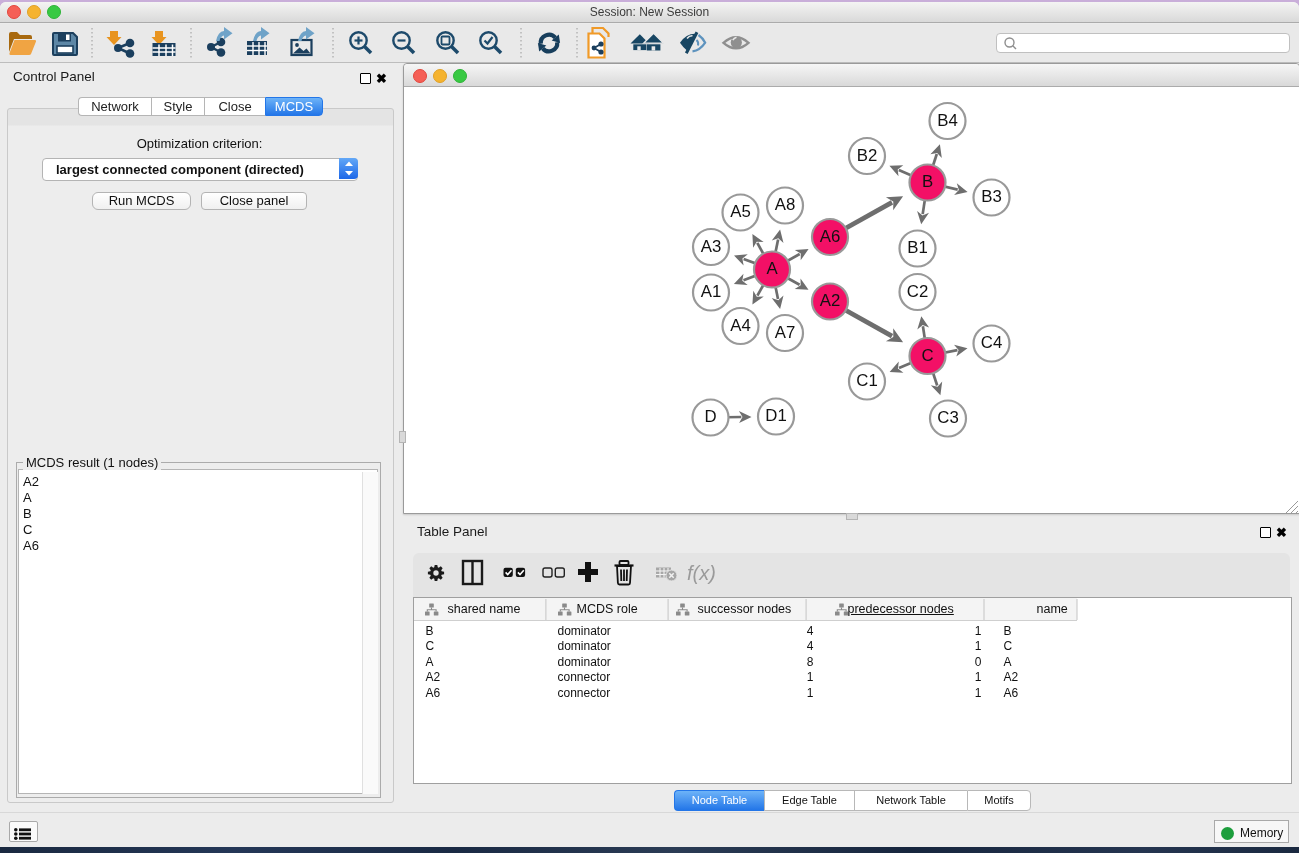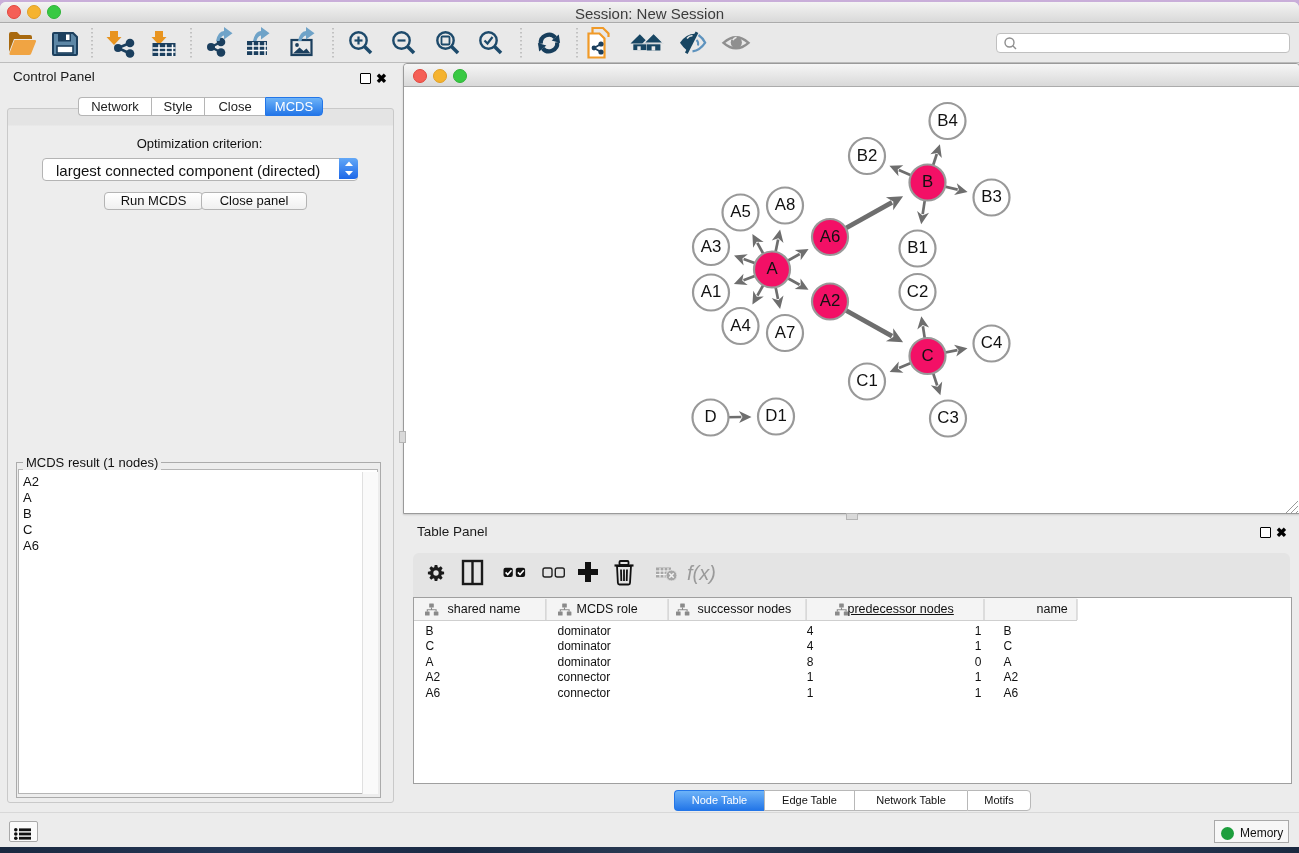--- a/index.html
+++ b/index.html
@@ -7,21 +7,21 @@
        font-family:"Liberation Sans",sans-serif;background:#ececec;}
   .abs{position:absolute;}
   
   #desktop-top{left:0;top:0;width:1299px;height:10px;background:#c9aed9;}
   #desktop-bottom{left:0;top:847px;width:1299px;height:6px;background:linear-gradient(90deg,#1a2940 0%,#243757 18%,#1a2a44 35%,#2b3c55 52%,#17263e 70%,#253550 88%,#1a2940 100%);}
   #appwin{left:0;top:2px;width:1299px;height:845px;background:#ececec;border-radius:6px 6px 0 0;}
   
   #titlebar{left:0;top:0;width:1299px;height:20px;border-radius:6px 6px 0 0;
     background:linear-gradient(#f4f4f3,#d9d9d9);border-bottom:1px solid #ababab;}
   .tl{width:12px;height:12px;border-radius:50%;top:3px;}
-  #title-text{width:100%;text-align:center;top:3px;font-size:15px;color:#3c3c3c;}
+  #title-text{width:100%;text-align:center;top:3px;font-size:12px;color:#3c3c3c;}
   
   #toolbar{left:0;top:21px;width:1299px;height:38px;background:#e9e9e9;border-bottom:1px solid #bdbdbd;}
   
   #search{left:996px;top:33px;width:292px;height:18px;background:#fff;border:1px solid #c0c0c0;border-radius:4px;}
   
   #statusbar{left:0;top:815px;width:1299px;height:32px;border-top:1px solid #d8d8d8;background:#ececec;}
   #listbtn{left:9px;top:8px;width:27px;height:19px;background:#fafafa;border:1px solid #a9a9a9;border-radius:2px;}
   #membtn{left:1214px;top:7px;width:73px;height:21px;background:#f7f7f7;border:1px solid #a9a9a9;font-size:12px;color:#111;}
   
   #cp-title{left:13px;top:69px;font-size:13.5px;color:#1a1a1a;}
@@ -212,24 +212,24 @@
 <div class="abs" id="cp-title">Control Panel</div>
 <div class="abs float-ic" style="left:360px;top:73px;"></div>
 <div class="abs close-x" style="left:376px;top:71px;">✖</div>
 <div class="abs" id="cp-box"></div>
 <div class="abs tab" style="left:78px;width:72px;border-radius:4px 0 0 4px;">Network</div>
 <div class="abs tab" style="left:151px;width:52px;">Style</div>
 <div class="abs tab" style="left:204px;width:60px;">Close</div>
 <div class="abs tab tabsel" style="left:265px;width:56px;border-radius:0 4px 4px 0;border-right:1px solid #2376e8;">MCDS</div>
 <div class="abs" id="opt-label">Optimization criterion:</div>
 <div class="abs" id="mcds-select">
-    <span style="position:absolute;left:13px;top:2.5px;font-size:15px;color:#111;">largest connected component (directed)</span>
+    <span style="position:absolute;left:13px;top:2.5px;font-size:13px;color:#111;font-weight:bold;">largest connected component (directed)</span>
   <div class="cap"></div>
 </div>
-<div class="abs btn" style="left:104px;width:97px;">Run MCDS</div>
+<div class="abs btn" style="left:92px;width:97px;border-radius:6px;">Run MCDS</div>
 <div class="abs btn" style="left:201px;width:104px;">Close panel</div>
 <div class="abs" id="mcds-fs"></div>
 <div class="abs" id="mcds-list">A2<br>A<br>B<br>C<br>A6</div>
 <div class="abs" id="mcds-scroll"></div>
 <div class="abs" id="mcds-fs-label">MCDS result (1 nodes)</div>
 
 <div class="abs" id="netwin">
   <div class="abs" id="net-titlebar">
     <div class="abs tl" style="left:9px;top:5px;background:#f55f56;border:0.5px solid #e2463d;"></div>
     <div class="abs tl" style="left:29px;top:5px;background:#f5b32f;border:0.5px solid #e0a025;"></div>

